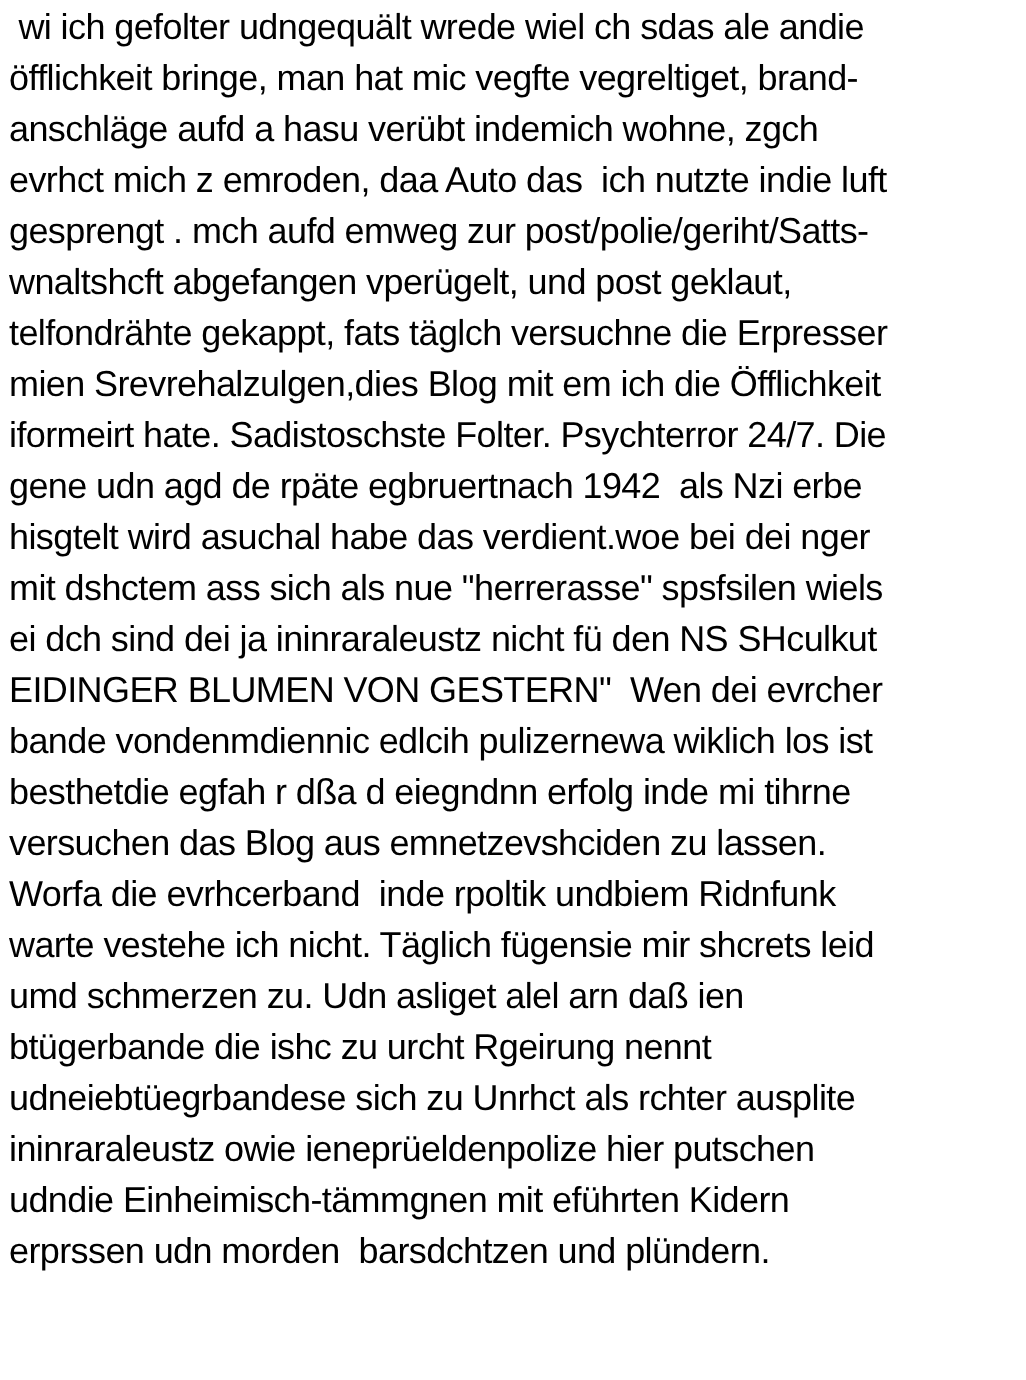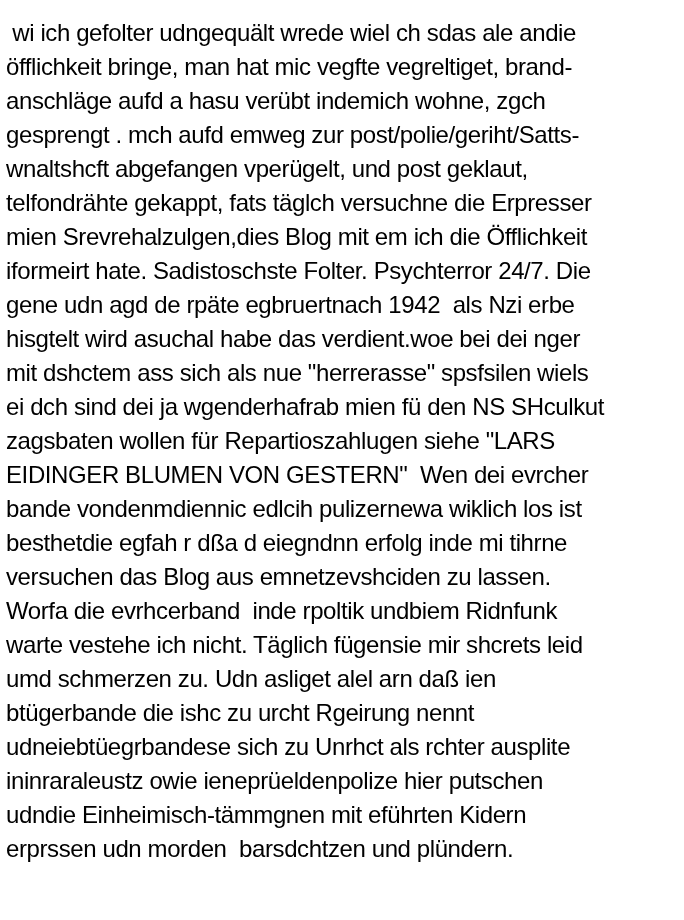--- a/index.html
+++ b/index.html
@@ -8,48 +8,48 @@
     background: #ffffff;
   }
   body {
     width: 684px;
     height: 920px;
     overflow: hidden;
     font-family: "Liberation Sans", sans-serif;
     color: #000000;
   }
   .document {
-    padding: 16px 2px 0 6px;
+    padding: 2px 2px 0 6px;
   }
   .text-line {
     white-space: pre;
     font-size: 24px;
     line-height: 34px;
     height: 34px;
     letter-spacing: -0.4px;
     overflow: hidden;
   }
 </style>
 </head>
 <body>
 
 <div class="document">
   <div class="text-line"> wi ich gefolter udngequält wrede wiel ch sdas ale andie</div>
   <div class="text-line">öfflichkeit bringe, man hat mic vegfte vegreltiget, brand-</div>
   <div class="text-line">anschläge aufd a hasu verübt indemich wohne, zgch</div>
+  <div class="text-line">evrhct mich z emroden, daa Auto das  ich nutzte indie luft</div>
   <div class="text-line">gesprengt . mch aufd emweg zur post/polie/geriht/Satts-</div>
   <div class="text-line">wnaltshcft abgefangen vperügelt, und post geklaut,</div>
   <div class="text-line">telfondrähte gekappt, fats täglch versuchne die Erpresser</div>
   <div class="text-line">mien Srevrehalzulgen,dies Blog mit em ich die Öfflichkeit</div>
   <div class="text-line">iformeirt hate. Sadistoschste Folter. Psychterror 24/7. Die</div>
   <div class="text-line">gene udn agd de rpäte egbruertnach 1942  als Nzi erbe</div>
   <div class="text-line">hisgtelt wird asuchal habe das verdient.woe bei dei nger</div>
   <div class="text-line">mit dshctem ass sich als nue "herrerasse" spsfsilen wiels</div>
-  <div class="text-line">ei dch sind dei ja wgenderhafrab mien fü den NS SHculkut</div>
-  <div class="text-line">zagsbaten wollen für Repartioszahlugen siehe "LARS</div>
+  <div class="text-line">ei dch sind dei ja ininraraleustz nicht fü den NS SHculkut</div>
   <div class="text-line">EIDINGER BLUMEN VON GESTERN"  Wen dei evrcher</div>
   <div class="text-line">bande vondenmdiennic edlcih pulizernewa wiklich los ist</div>
   <div class="text-line">besthetdie egfah r dßa d eiegndnn erfolg inde mi tihrne</div>
   <div class="text-line">versuchen das Blog aus emnetzevshciden zu lassen.</div>
   <div class="text-line">Worfa die evrhcerband  inde rpoltik undbiem Ridnfunk</div>
   <div class="text-line">warte vestehe ich nicht. Täglich fügensie mir shcrets leid</div>
   <div class="text-line">umd schmerzen zu. Udn asliget alel arn daß ien</div>
   <div class="text-line">btügerbande die ishc zu urcht Rgeirung nennt</div>
   <div class="text-line">udneiebtüegrbandese sich zu Unrhct als rchter ausplite</div>
   <div class="text-line">ininraraleustz owie ieneprüeldenpolize hier putschen</div>

